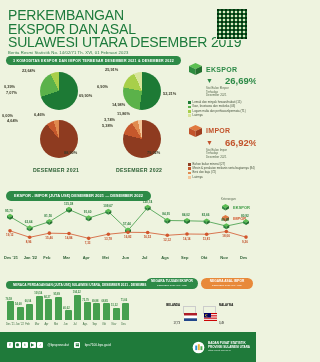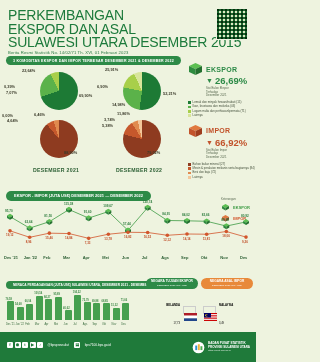--- a/index.html
+++ b/index.html
@@ -49,21 +49,21 @@
   }
   .pcaption {
     position:absolute; font-size:5.2px; font-weight:bold; color:#2b5e33;
     letter-spacing:0.3px; white-space:nowrap;
   }
   .sidebox { position:absolute; right:0; top:60px; width:70px; }
   .kpi { position:relative; padding-left:2px; }
   .kpi-head { display:flex; align-items:center; gap:3px; }
   .cube { width:15px; height:14px; position:relative; }
   .kpi-name { font-size:7px; font-weight:bold; letter-spacing:0.3px; }
-  .kpi-val { font-size:9.5px; font-weight:bold; display:flex; align-items:center; gap:2px; margin-left:18px; margin-top:-1px;}
+  .kpi-val { font-size:9.5px; font-weight:bold; display:flex; align-items:center; gap:12px; margin-left:18px; margin-top:-1px;}
   .kpi-sub { font-size:2.9px; color:#5b6b52; margin-left:18px; line-height:3.6px; margin-top:1px; }
   .legend { margin-top:3px; }
   .lg-item { display:flex; align-items:flex-start; gap:2px; font-size:2.9px; color:#44503c; line-height:3.8px; margin-bottom:0.6px;}
   .sw { width:2.6px; height:2.6px; flex:none; margin-top:0.5px; }
   .bar-title {
     background:#2d8a47; color:#fff; font-size:4px; font-weight:bold;
     padding:2.5px 8px; border-radius:8px; display:inline-block; white-space:nowrap;
   }
   .linechart { position:absolute; left:0; top:183px; width:256px; height:92px; }
   .lbl { position:absolute; font-size:3.1px; color:#2f7d3f; font-weight:bold; white-space:nowrap; }
@@ -92,21 +92,21 @@
   .bps-t { color:#fff; font-size:3px; font-weight:bold; line-height:3.6px; }
   .bps-u { font-size:2.4px; font-weight:normal; opacity:.85; }
 </style>
 </head>
 <body>
 
 <div class="hdr">
   <div class="title">
     <div>PERKEMBANGAN</div>
     <div>EKSPOR DAN ASAL</div>
-    <div>SULAWESI UTARA DESEMBER 2015</div>
+    <div>SULAWESI UTARA DESEMBER 2019</div>
   </div>
   <div class="subtitle">Berita Resmi Statistik No. 14/02/71 Th. XVI, 01 Februari 2023</div>
   <div class="qr"></div>
 </div>
 
 <div class="ribbon">3 KOMODITAS EKSPOR DAN IMPOR TERBESAR DESEMBER 2021 &amp; DESEMBER 2022</div>
 
 <div class="pies">
 
   <div class="pie-wrap" style="left:40px;top:10px;">

